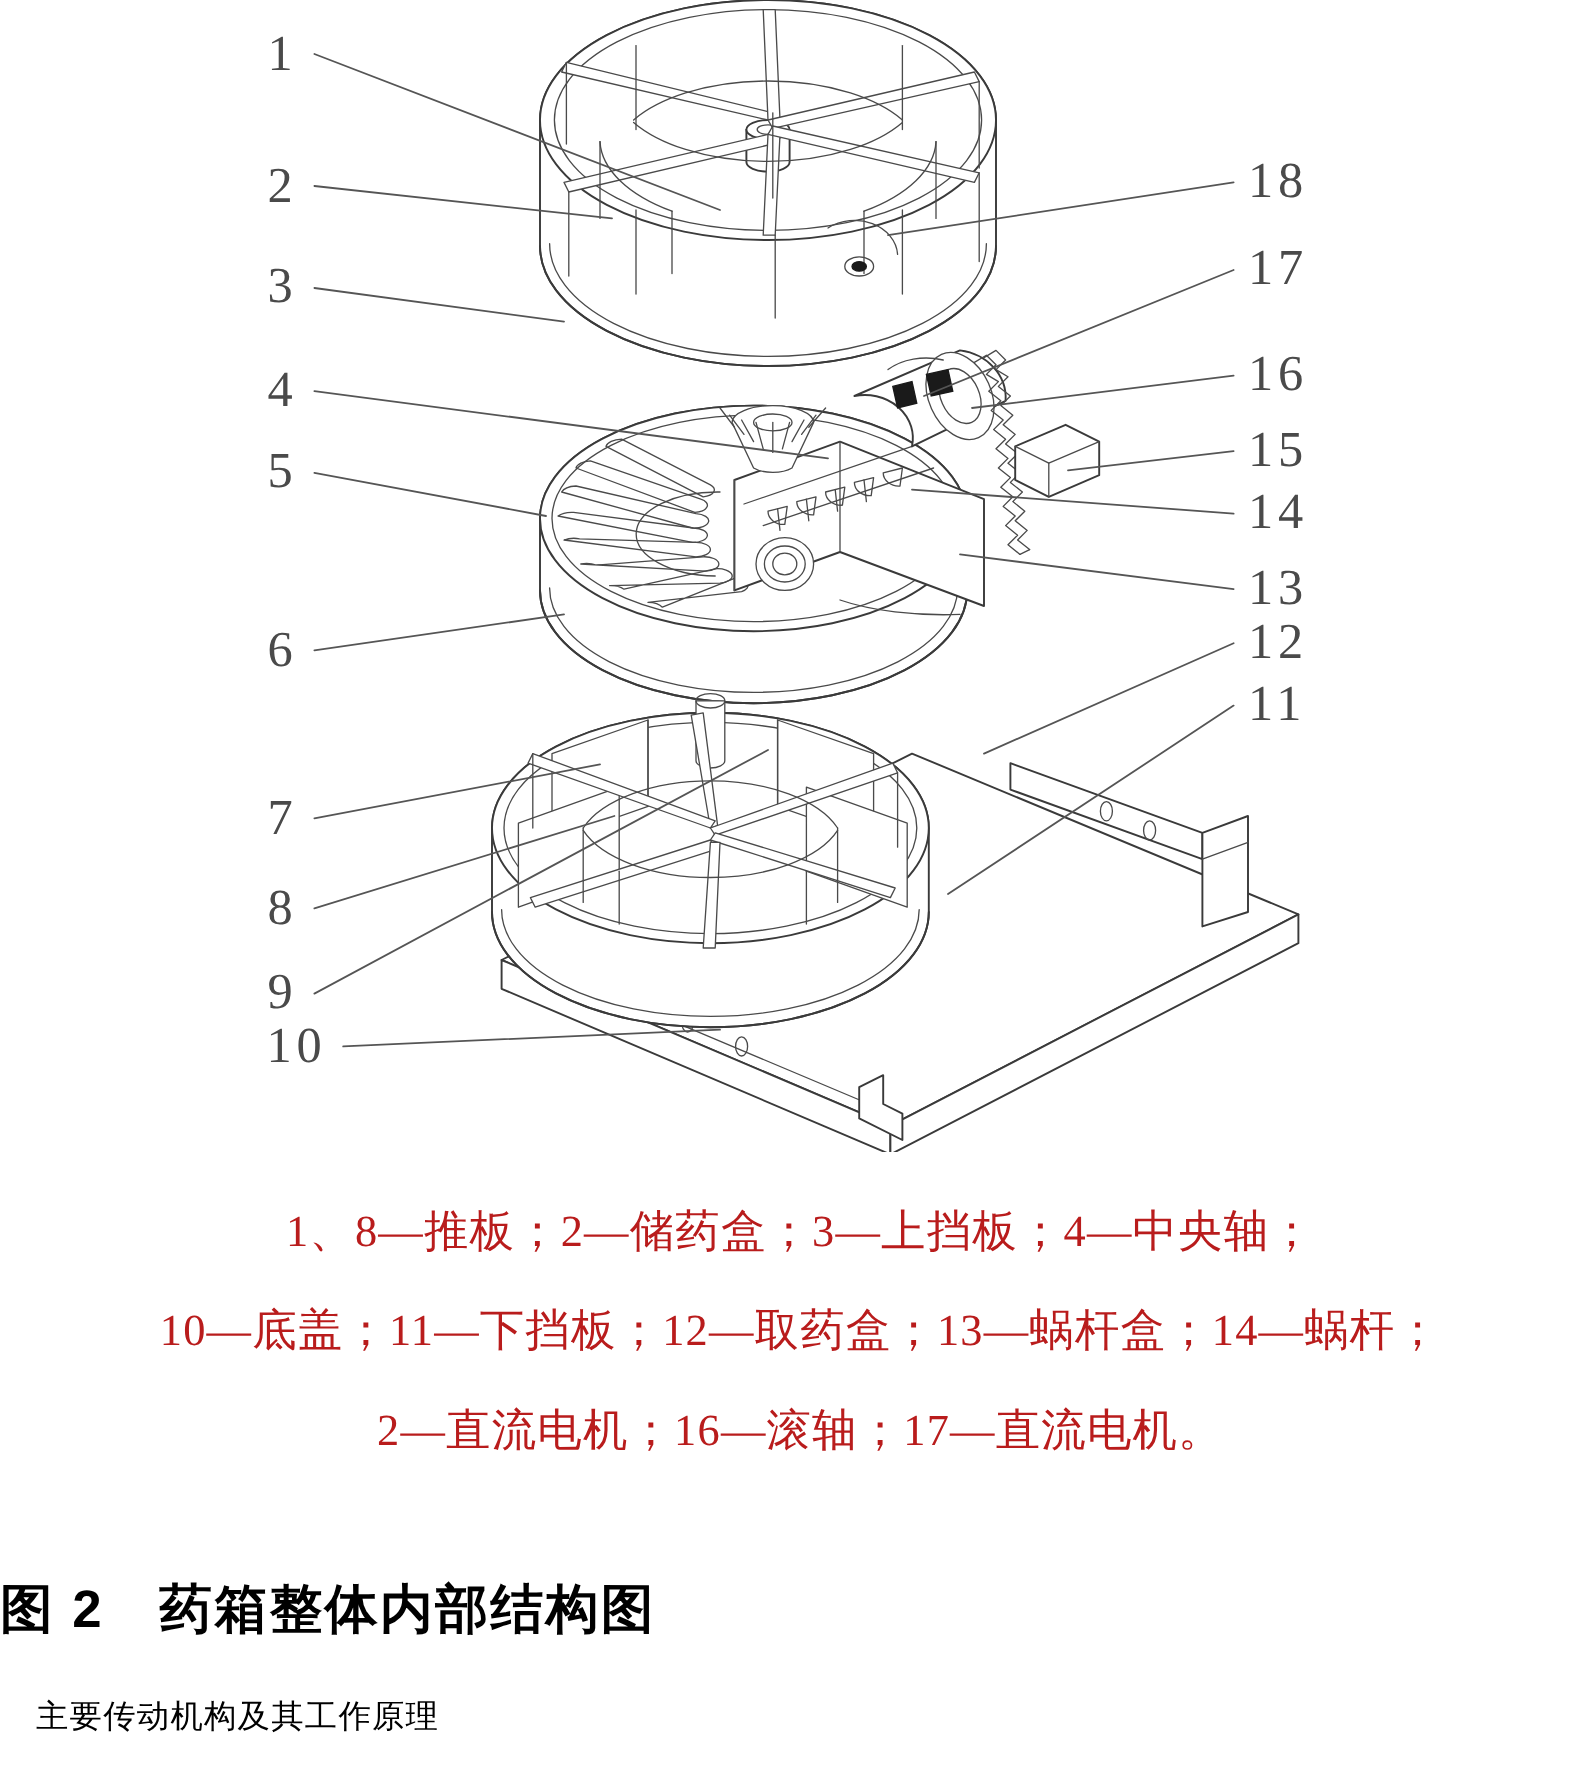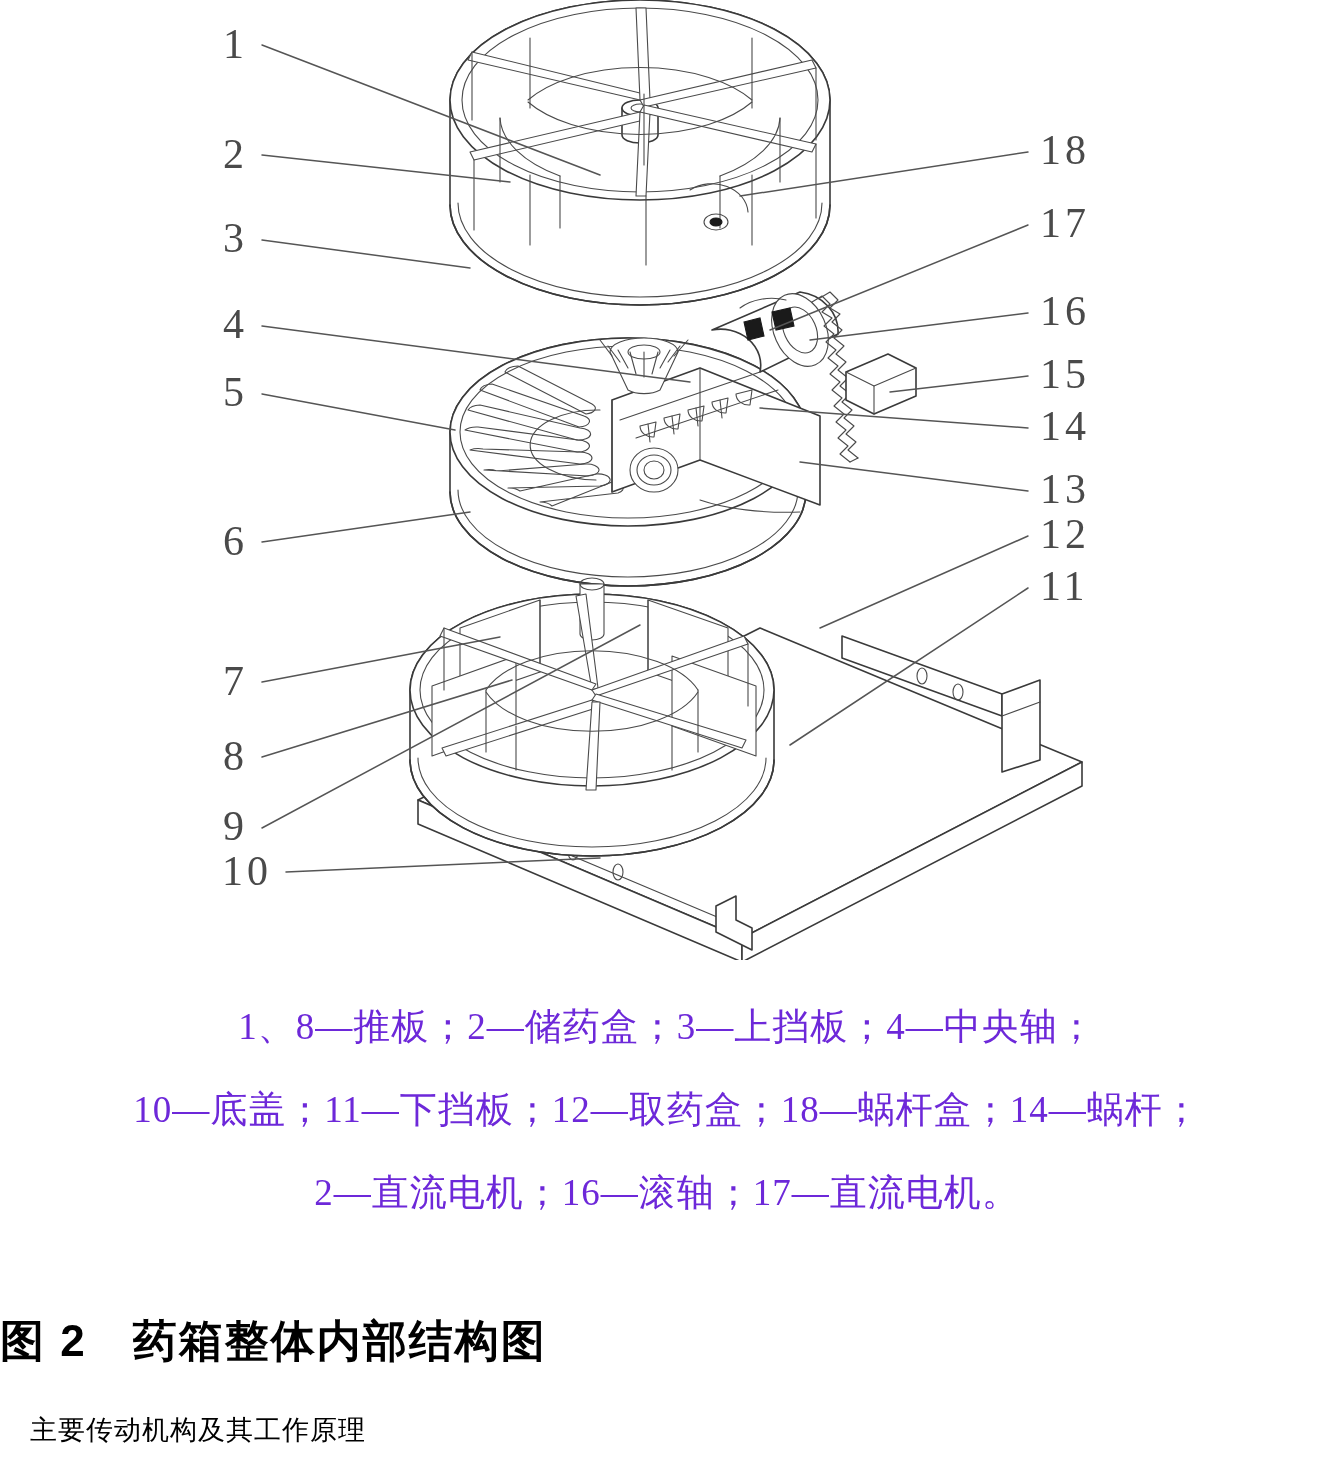--- a/index.html
+++ b/index.html
@@ -43,21 +43,21 @@
     position: absolute;
     left: 0;
     top: 985px;
     width: 1322px;
     text-align: center;
   }
   .cap-line {
     font-family: "Liberation Serif", "DejaVu Serif", serif;
     font-size: 37px;
     line-height: 83px;
-    color: #6d28d9;
+    color: #b91c1c;
     white-space: nowrap;
     letter-spacing: 1px;
     margin-left: 12px;
   }
   #figure-title {
     position: absolute;
     left: 0;
     top: 1312px;
     width: 1322px;
     text-align: left;
@@ -322,19 +322,19 @@
         <text x="1040" y="503" class="callout callout-r">13</text>
         <text x="1040" y="548" class="callout callout-r">12</text>
         <text x="1040" y="600" class="callout callout-r">11</text>
       </g>
 
 </svg>
 </div>
 
 <div id="caption-block">
   <div class="cap-line">1、8—推板；2—储药盒；3—上挡板；4—中央轴；</div>
-  <div class="cap-line">10—底盖；11—下挡板；12—取药盒；18—蜗杆盒；14—蜗杆；</div>
+  <div class="cap-line">10—底盖；11—下挡板；12—取药盒；13—蜗杆盒；14—蜗杆；</div>
   <div class="cap-line">2—直流电机；16—滚轴；17—直流电机。</div>
 </div>
 
 <div id="figure-title">图 2　药箱整体内部结构图</div>
 
 <div id="section-heading">主要传动机构及其工作原理</div>
 
 </body></html>

